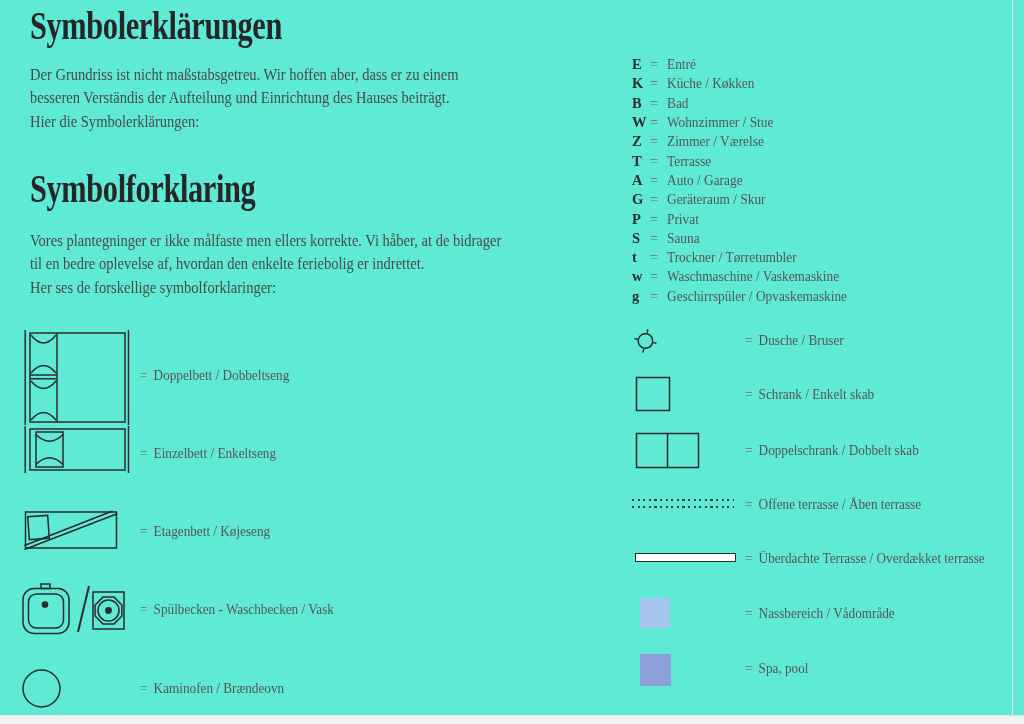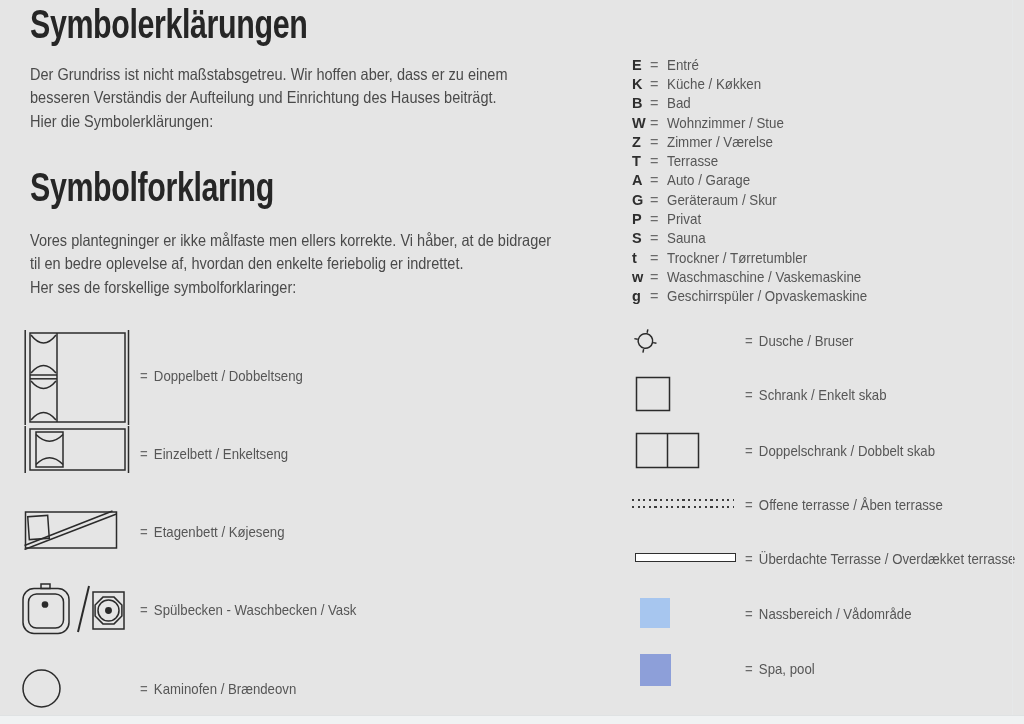--- a/index.html
+++ b/index.html
@@ -1,17 +1,17 @@
 <!DOCTYPE html>
 <html><head>
 <meta charset="utf-8">
 <style>
   html,body { margin:0; padding:0; background:#fff; }
-  .page { position:relative; width:1024px; height:724px; background:#e5e5e5;
-          font-family:Liberation Sans, sans-serif; overflow:hidden; }
+  .page { position:relative; width:1024px; height:724px; background:#5eead4;
+          font-family:Liberation Serif, serif; overflow:hidden; }
 
   .h1 { position:absolute; margin:0; font-size:40px; font-weight:700; color:#262626;
         letter-spacing:-0.5px; transform:scaleX(.76); transform-origin:0 0; white-space:nowrap; }
   .body-text { position:absolute; margin:0; font-size:16.5px; line-height:23.4px; color:#4a4a4a;
         transform:scaleX(.88); transform-origin:0 0; white-space:pre-line; }
 
   .abbr-list { position:absolute; left:632px; top:55px; }
   .abbr-row { display:flex; align-items:center; height:19.3px; font-size:14.5px; }
   .abbr-letter { width:18px; font-weight:700; color:#2e2e2e; }
   .abbr-eq { width:17px; color:#6a6a6a; }

